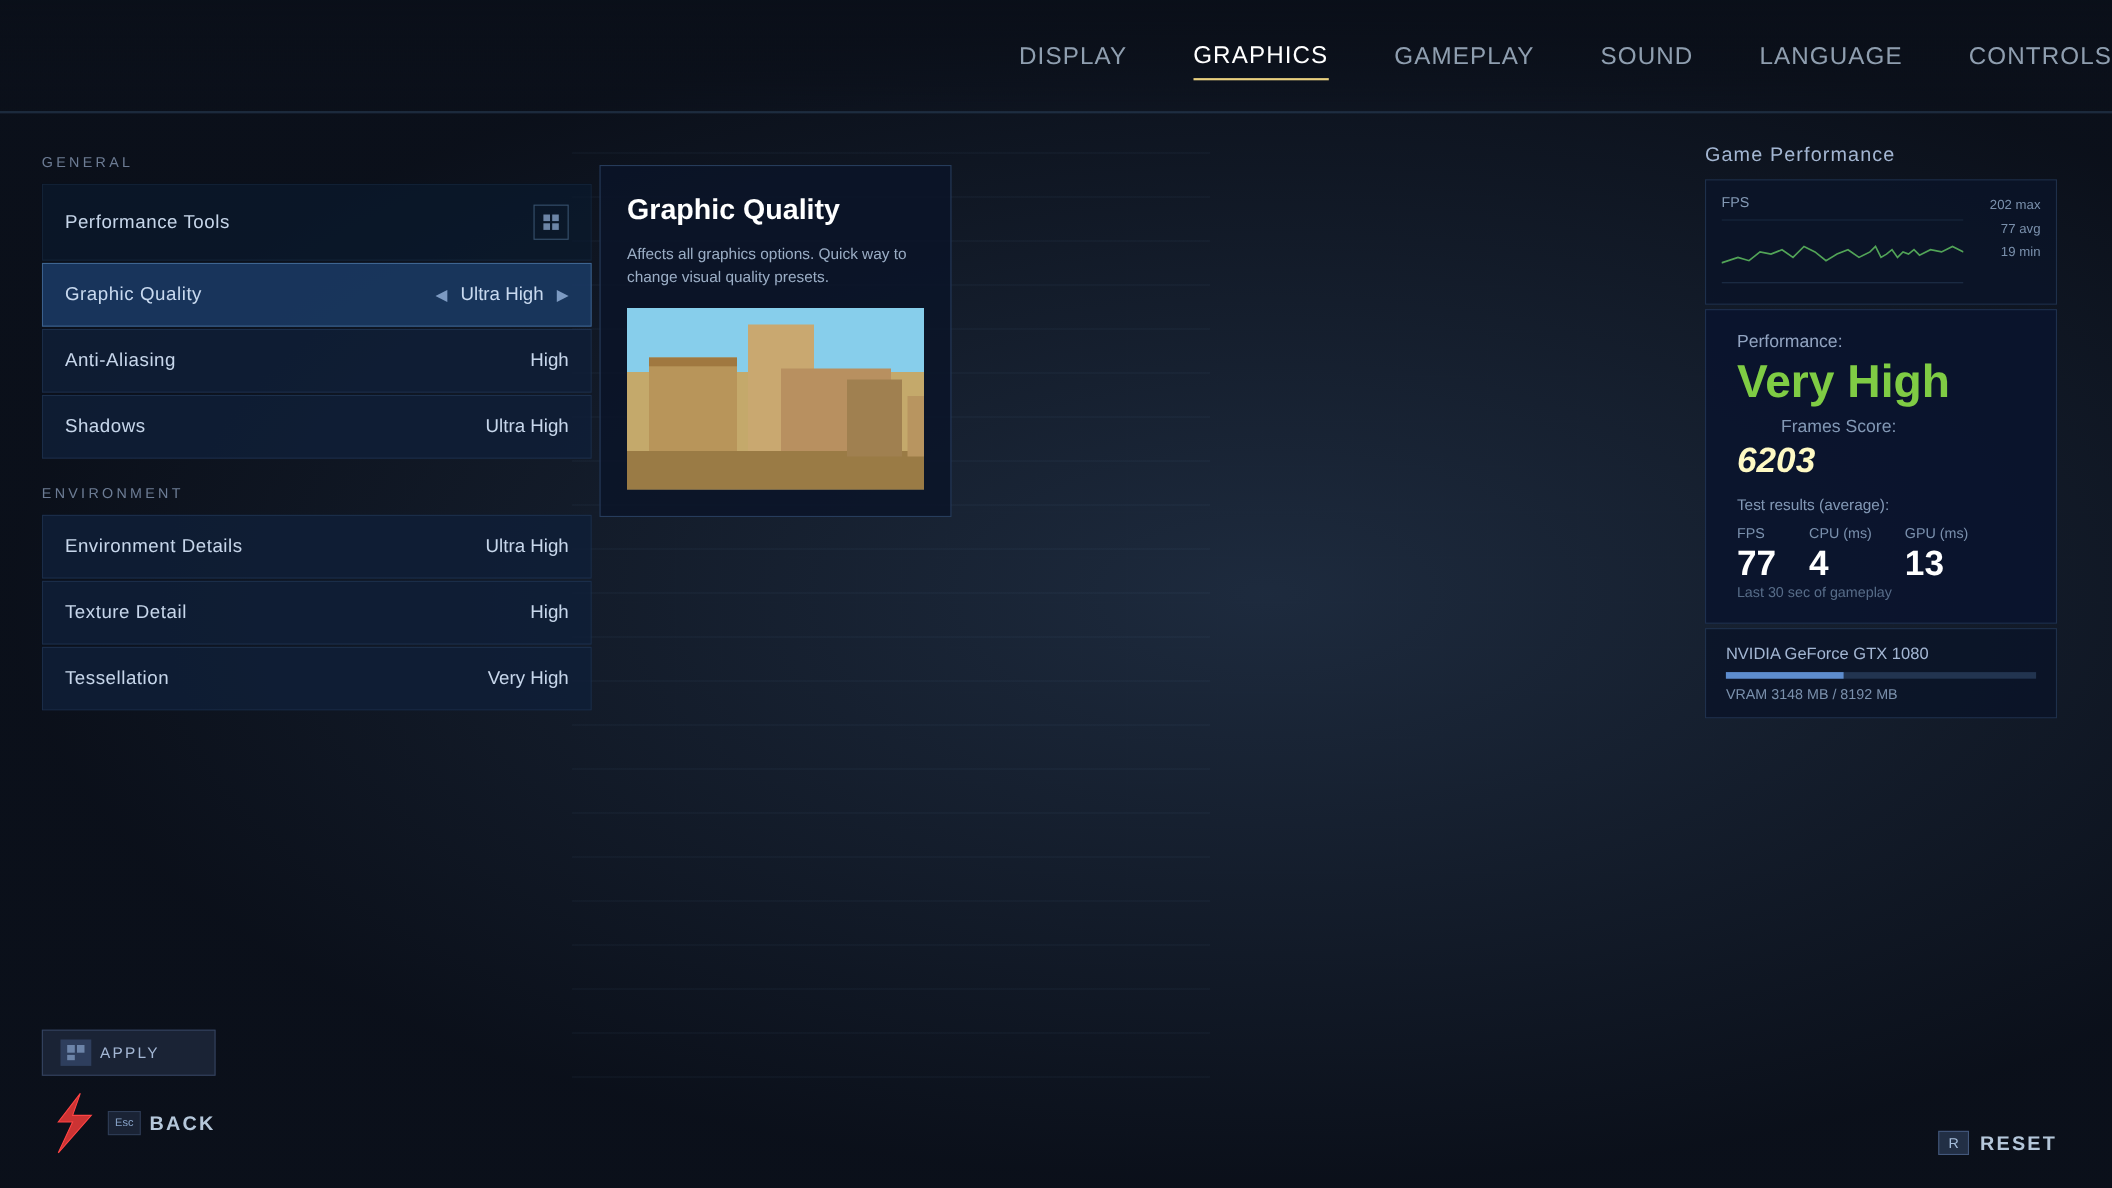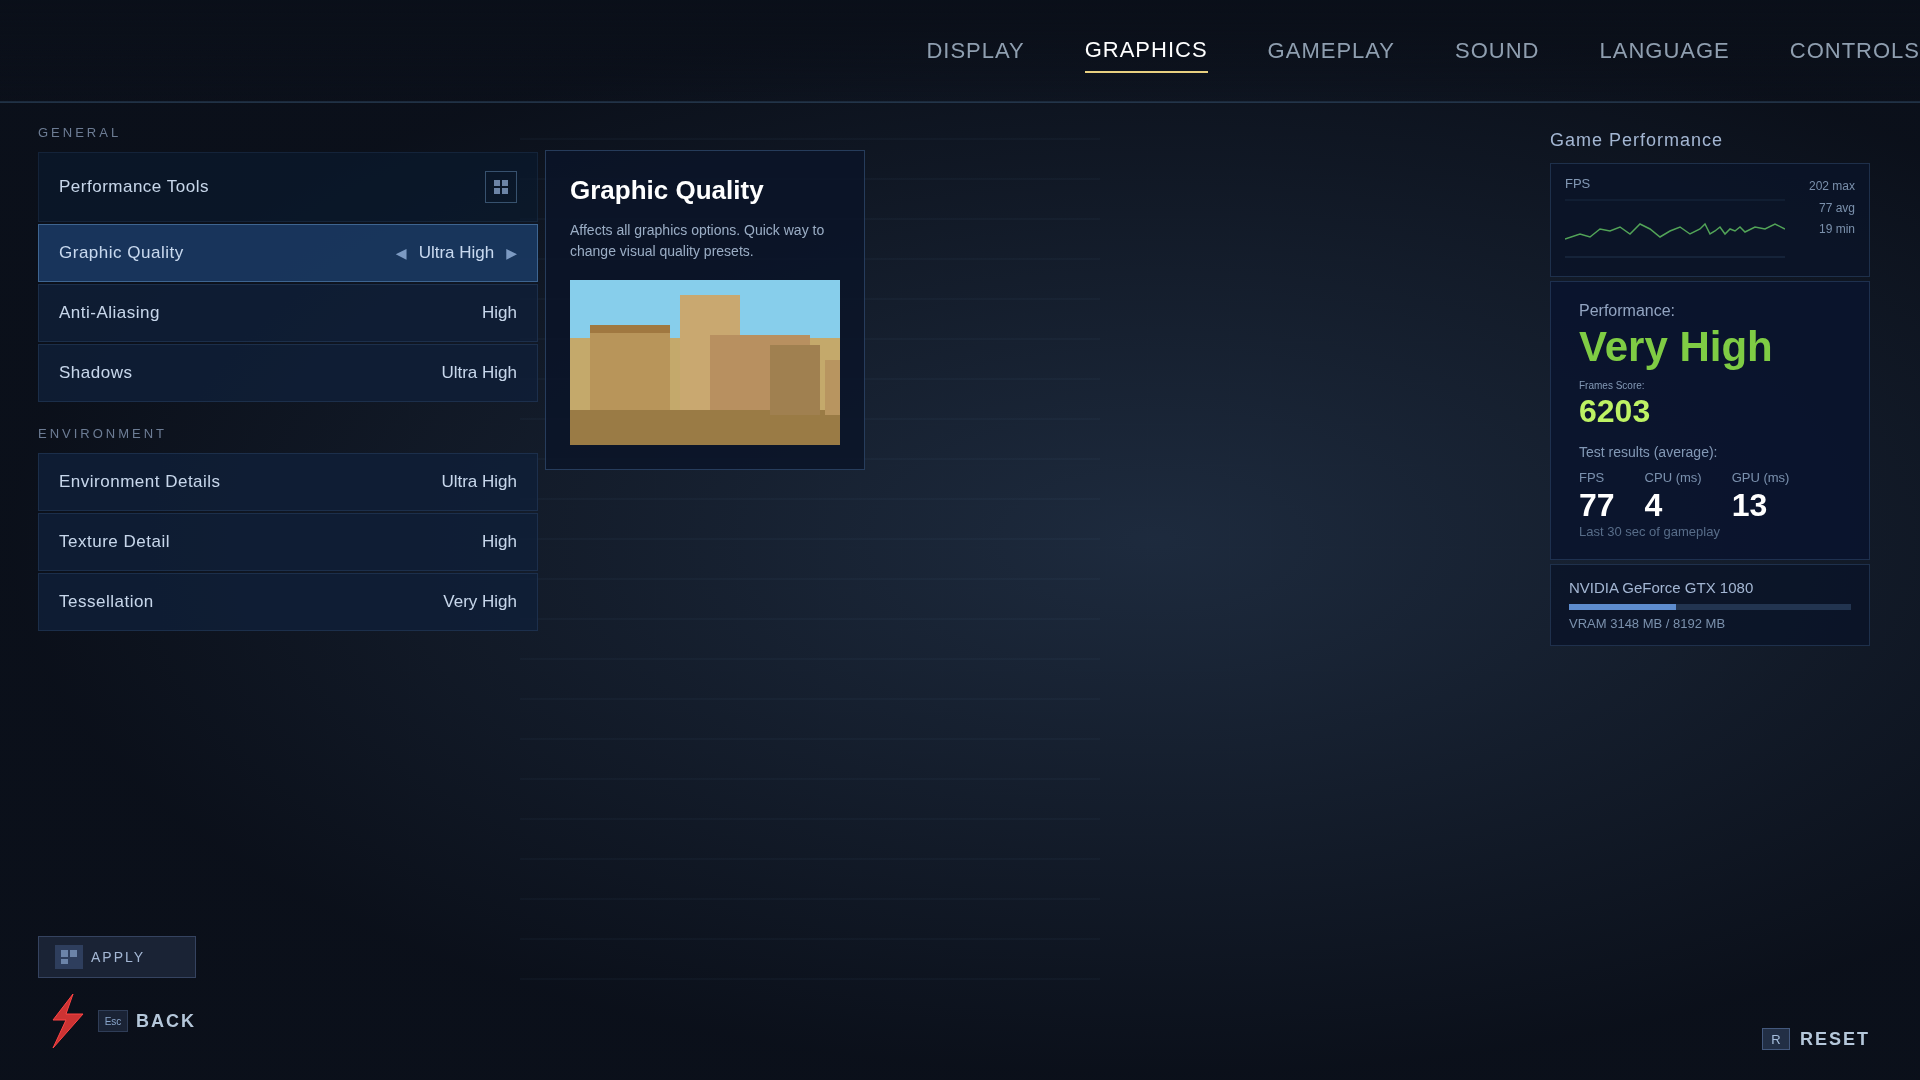--- a/index.html
+++ b/index.html
@@ -85,21 +85,21 @@
       top: 120px;
       width: 500px;
       z-index: 10;
     }
 
     .section-label {
       font-size: 13px;
       letter-spacing: 3px;
       color: rgba(150,170,200,0.7);
       margin-bottom: 12px;
-      margin-top: 5px;
+      margin-top: 20px;
     }
 
     .settings-list {
       display: flex;
       flex-direction: column;
       gap: 2px;
     }
 
     .setting-row {
       display: flex;
@@ -293,30 +293,32 @@
 
     .perf-value-large {
       font-size: 42px;
       font-weight: 700;
       color: #7FCC44;
       line-height: 1.1;
       margin-bottom: 10px;
     }
 
     .frames-label {
-      font-size: 10px;
+      font-size: 16px;
       color: rgba(160,185,215,0.8);
       margin-bottom: 2px;
+      margin-left: 40px;
     }
 
     .frames-value {
       font-size: 32px;
       font-weight: 700;
-      color: #bef264;
+      color: #fef9c3;
       margin-bottom: 14px;
+      font-style: italic;
     }
 
     .test-results-label {
       font-size: 14px;
       color: rgba(160,185,215,0.8);
       margin-bottom: 10px;
     }
 
     .metrics-row {
       display: flex;

